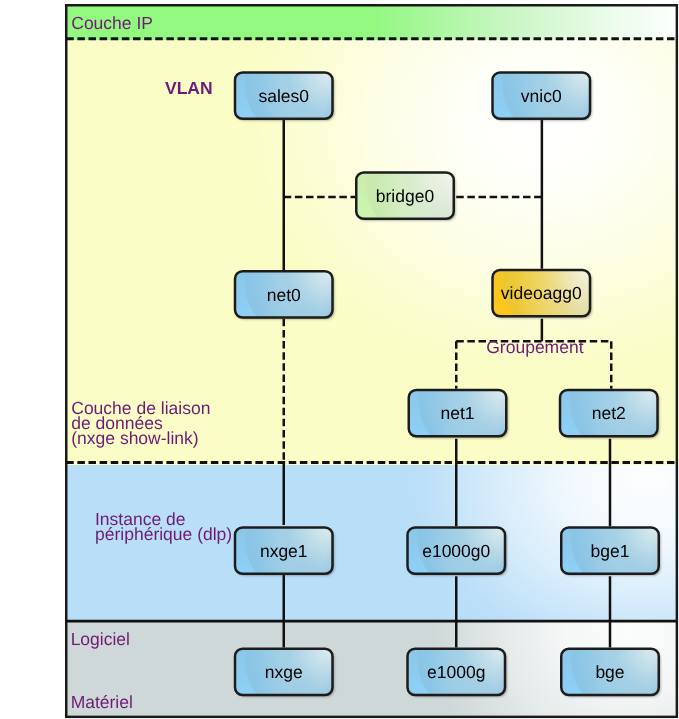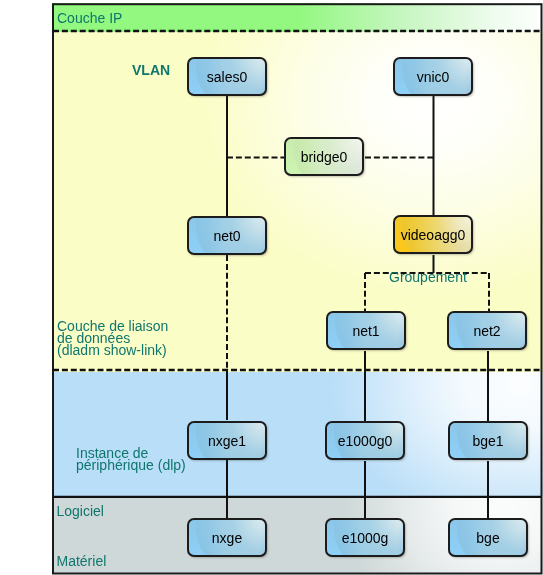--- a/index.html
+++ b/index.html
@@ -14,21 +14,21 @@
   .band-link::after{content:"";position:absolute;inset:0;
      background:radial-gradient(ellipse 240px 200px at 78% 20%, rgba(255,255,255,1) 0%, rgba(255,255,255,0.9) 24%, rgba(255,255,255,0.55) 56%, rgba(255,255,255,0.18) 84%, rgba(255,255,255,0) 100%);}
   .band-dev{top:369px;height:124px;background:#b9def8;}
   .band-dev::after{content:"";position:absolute;inset:0;
      background:radial-gradient(ellipse 190px 150px at 95% 10%, rgba(255,255,255,0.96) 0%, rgba(255,255,255,0.82) 32%, rgba(255,255,255,0.44) 64%, rgba(255,255,255,0.1) 90%, rgba(255,255,255,0) 100%);}
   .band-hw{top:493.5px;height:77px;background:#cfd8d8;}
   .band-hw::after{content:"";position:absolute;inset:0;
      background:radial-gradient(ellipse 160px 150px at 92% 10%, rgba(255,255,255,0.92) 0%, rgba(255,255,255,0.80) 32%, rgba(255,255,255,0.44) 64%, rgba(255,255,255,0.1) 90%, rgba(255,255,255,0) 100%);}
 
   #art{position:absolute;left:0;top:0;}
-  .lbl{position:absolute;font-size:14px;color:#0f766e;line-height:12.2px;white-space:pre;letter-spacing:0;}
+  .lbl{position:absolute;font-size:14px;color:#701a75;line-height:12.2px;white-space:pre;letter-spacing:0;}
   .nodetext{font-family:"Liberation Sans",sans-serif;font-size:14px;fill:#000;text-anchor:middle;dominant-baseline:alphabetic;}
 </style>
 </head>
 <body>
 
 <div id="stage">
 
   <div class="frame">
     <div class="band band-ip"></div>
     <div class="band band-link"></div>
@@ -239,21 +239,21 @@
           </g>
           <rect x="1" y="1" width="78" height="37" rx="6" fill="none" stroke="#1c1c1c" stroke-width="2"></rect>
           <text class="nodetext" x="40" y="24.5">bge</text>
         </g>
       </g>
   </svg>
 
   <div class="lbl" style="left:57px;top:12px">Couche IP</div>
   <div class="lbl" style="left:57px;top:320px">Couche de liaison
 de données
-(dladm show-link)</div>
+(nxge show-link)</div>
   <div class="lbl" style="left:56.5px;top:505px">Logiciel</div>
   <div class="lbl" style="left:56.5px;top:555px">Matériel</div>
 
   <div class="lbl" style="left:132px;top:63.8px;font-weight:bold">VLAN</div>
-  <div class="lbl" style="left:76px;top:447px">Instance de
+  <div class="lbl" style="left:76px;top:409px">Instance de
 périphérique (dlp)</div>
   <div class="lbl" style="left:389px;top:271px">Groupement</div>
 </div>
 
 </body></html>

